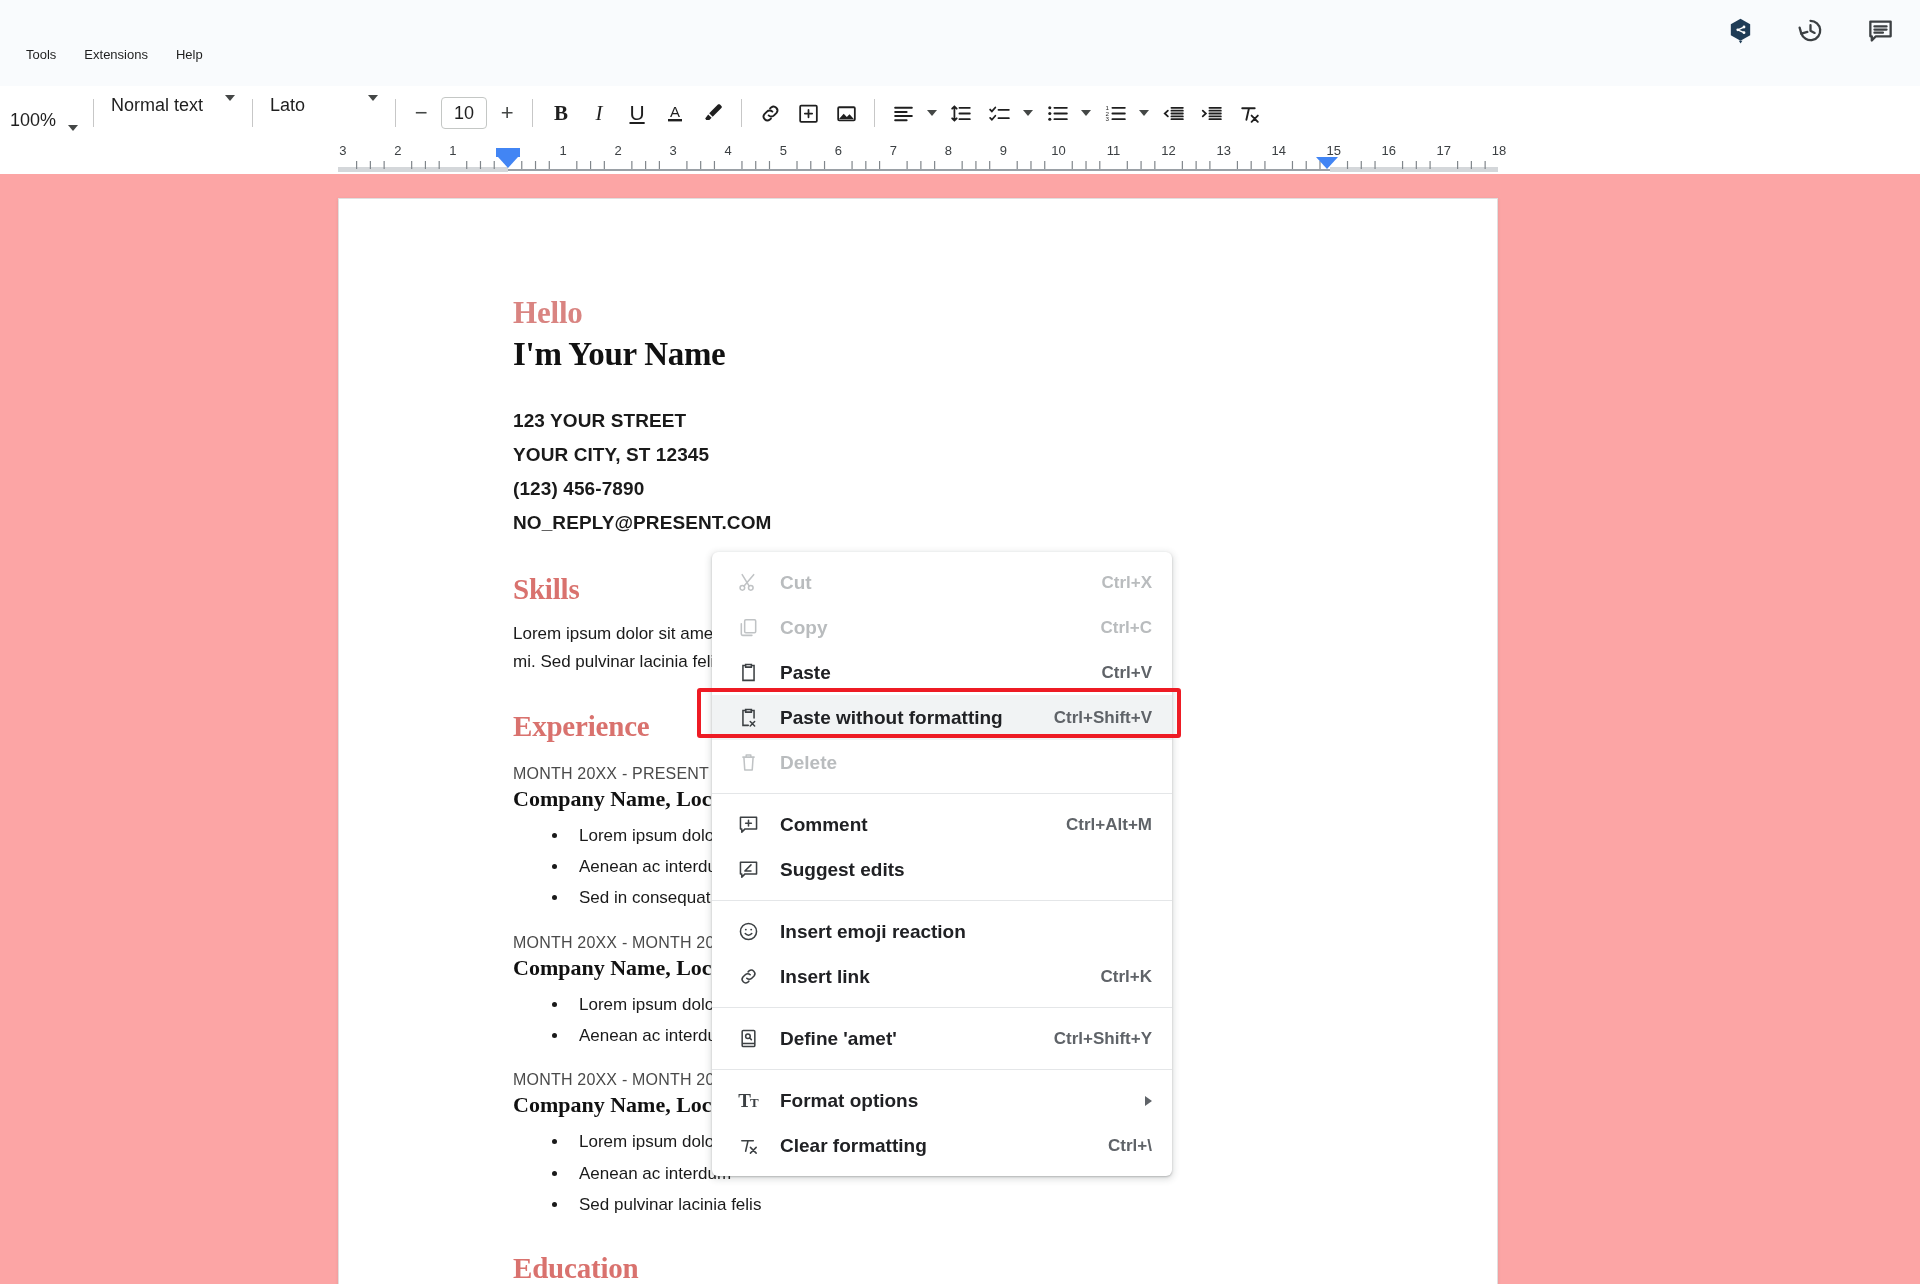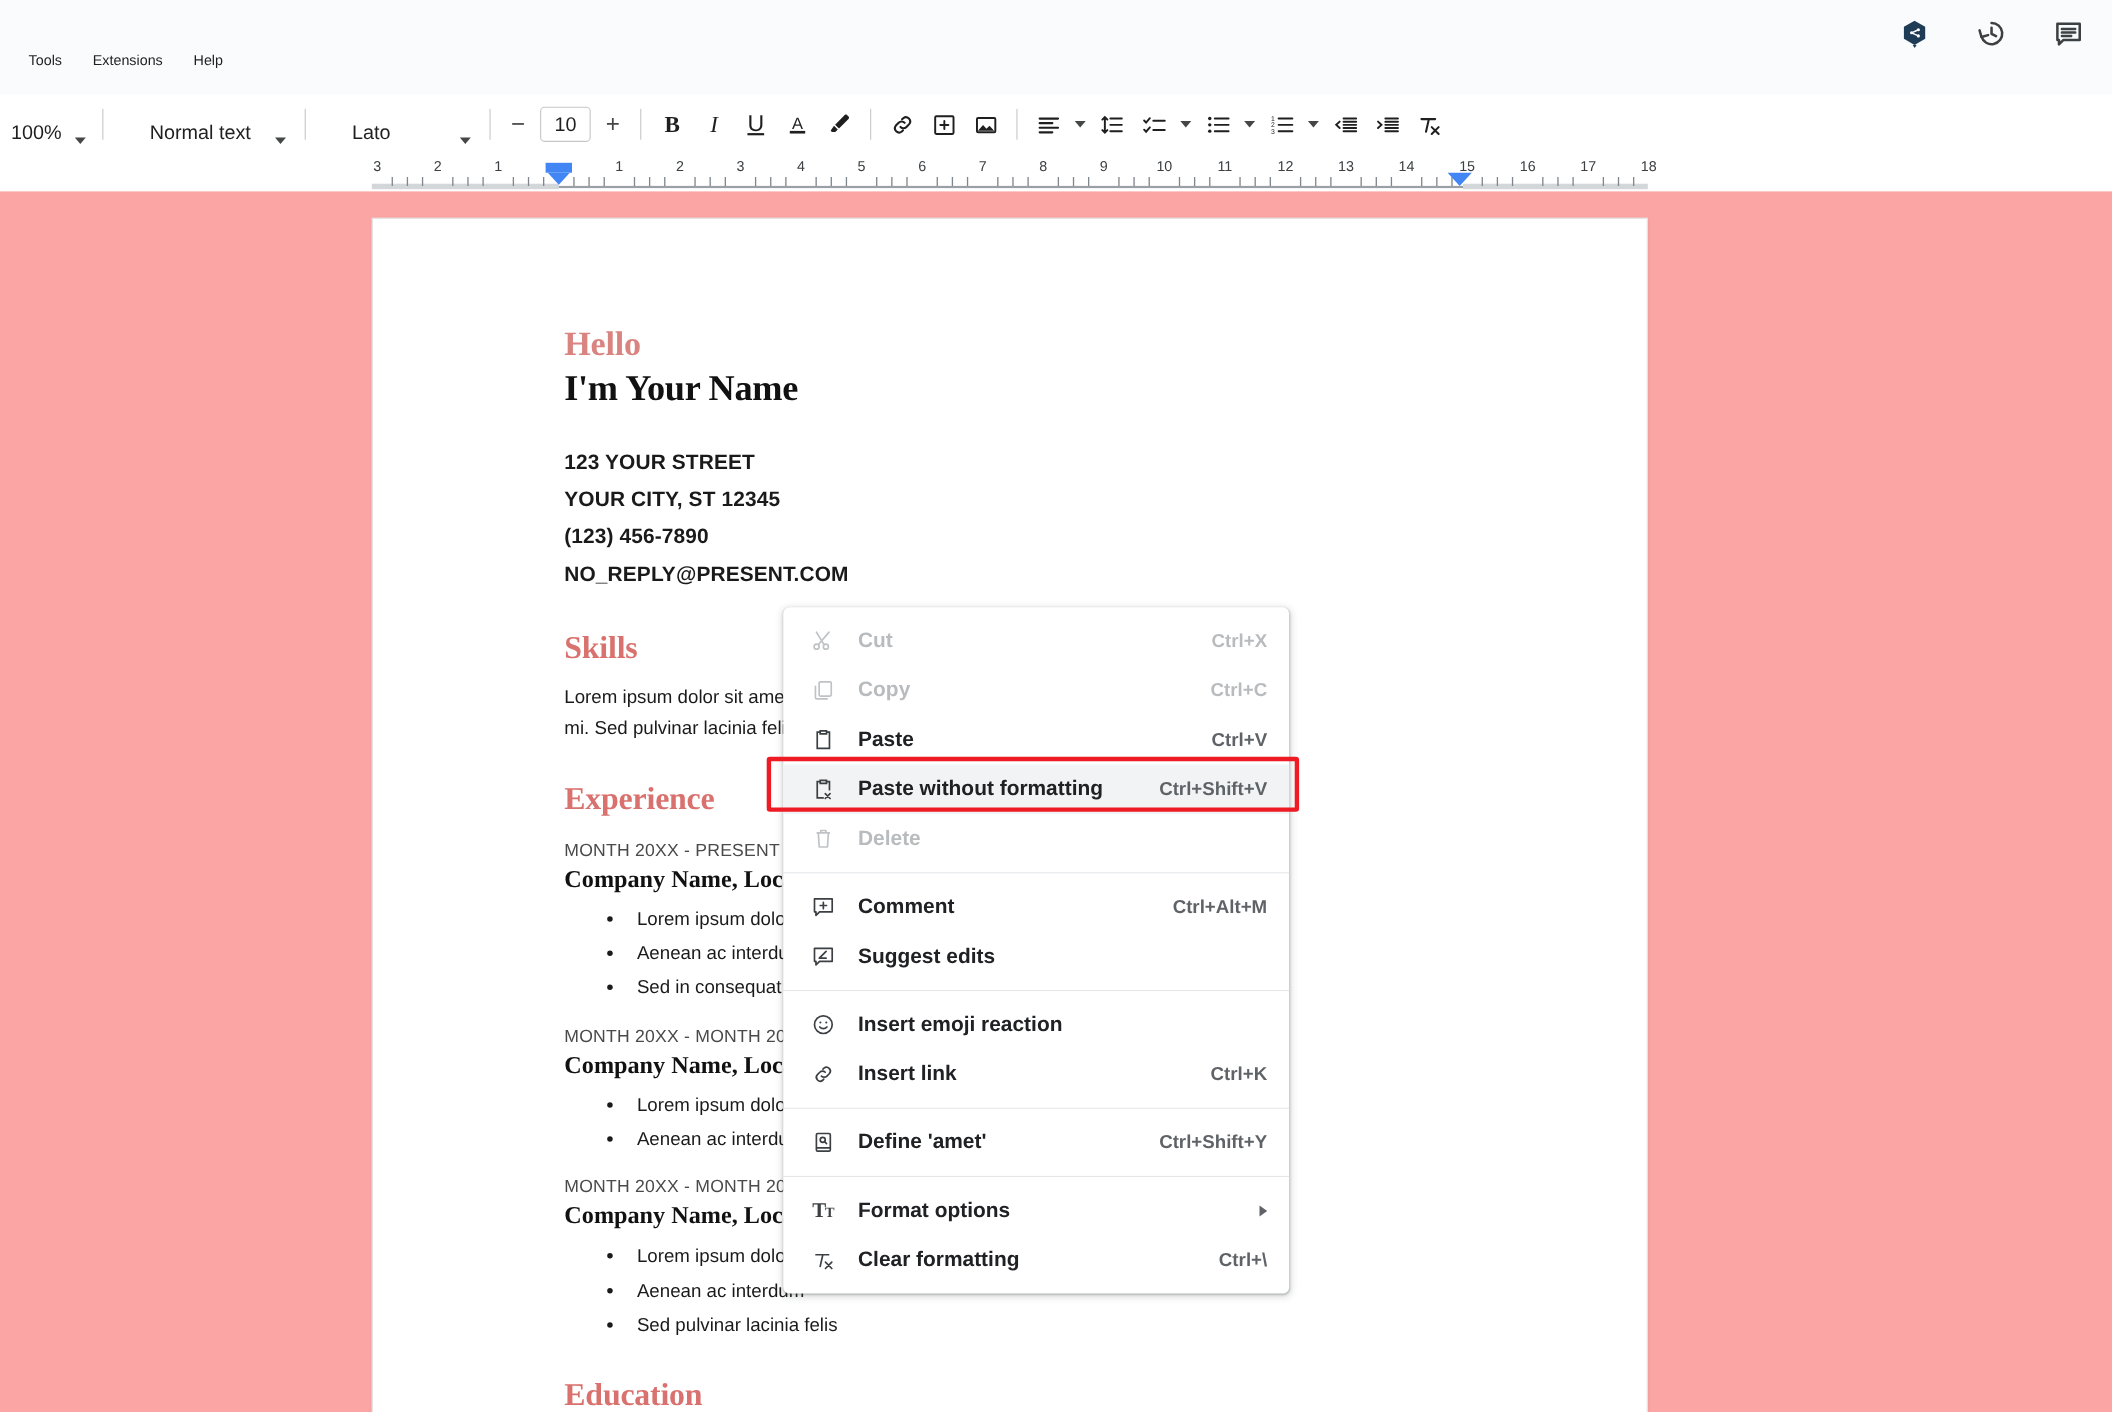--- a/index.html
+++ b/index.html
@@ -65,26 +65,25 @@
   .tb-zoom {
     display: flex; align-items: flex-end;
     height: 36px;
     padding: 0 6px 0 8px;
     border-radius: 4px;
     cursor: pointer;
     gap: 12px;
   }
   .tb-text { font-size: 18px; color: #1f1f1f; white-space: nowrap; }
   .tb-dropdown {
-    display: flex; align-items: flex-end;
+    display: flex; align-items: flex-start;
     height: 36px;
     border-radius: 4px;
     cursor: pointer;
     padding: 0 8px;
-    margin-left: 25px;
   }
   .caret {
     width: 0; height: 0;
     border-left: 5px solid transparent;
     border-right: 5px solid transparent;
     border-top: 6px solid #444746;
     flex: none;
   }
   .sep {
     width: 1px; height: 28px;

